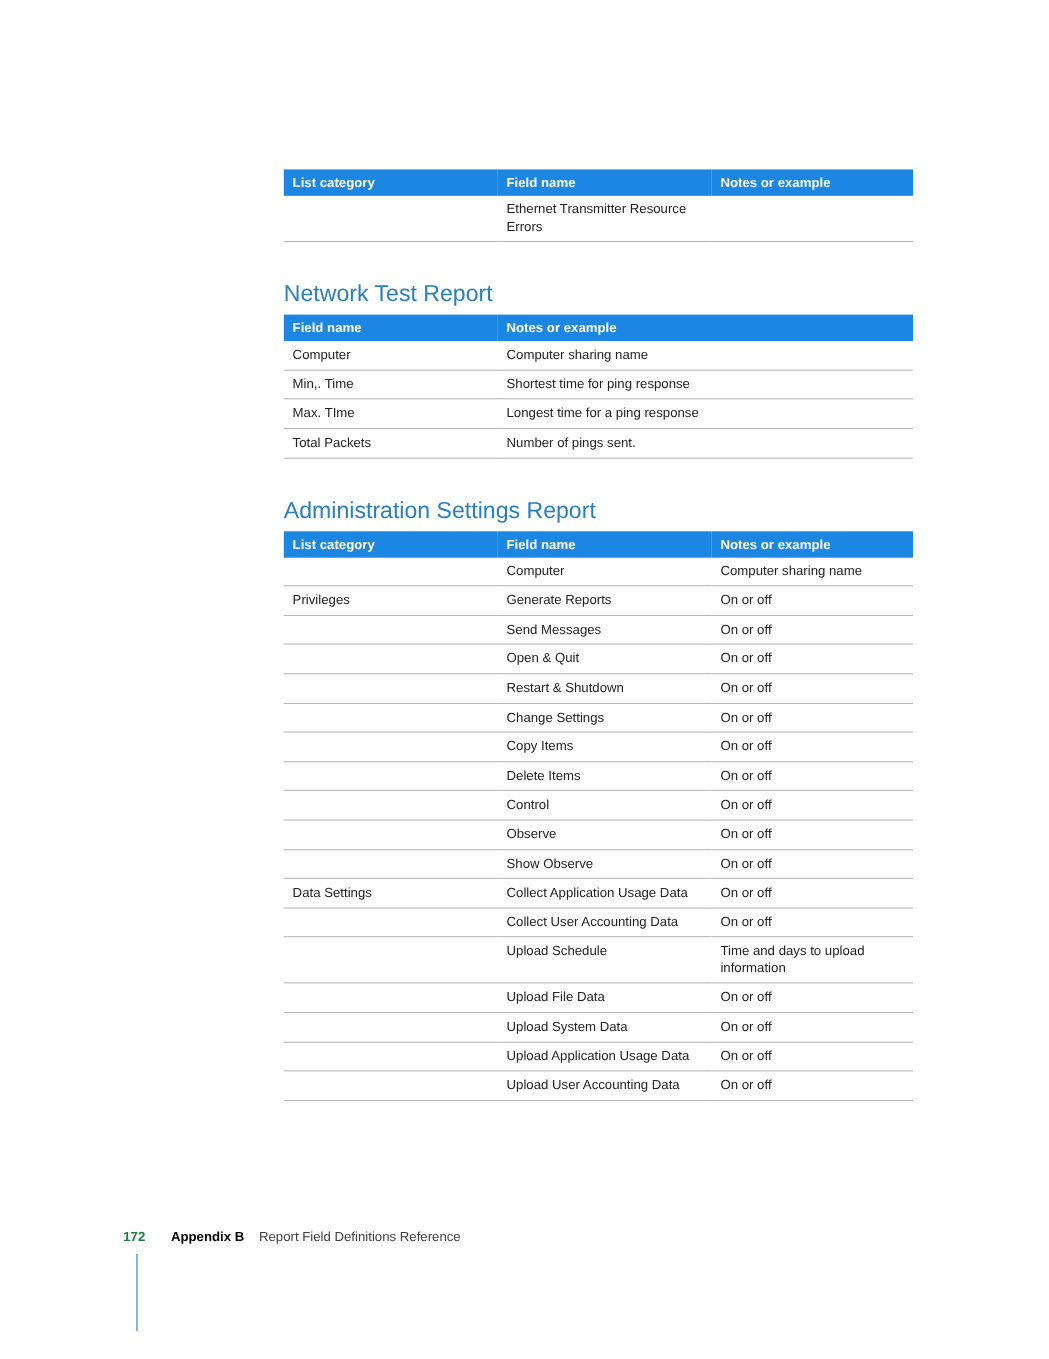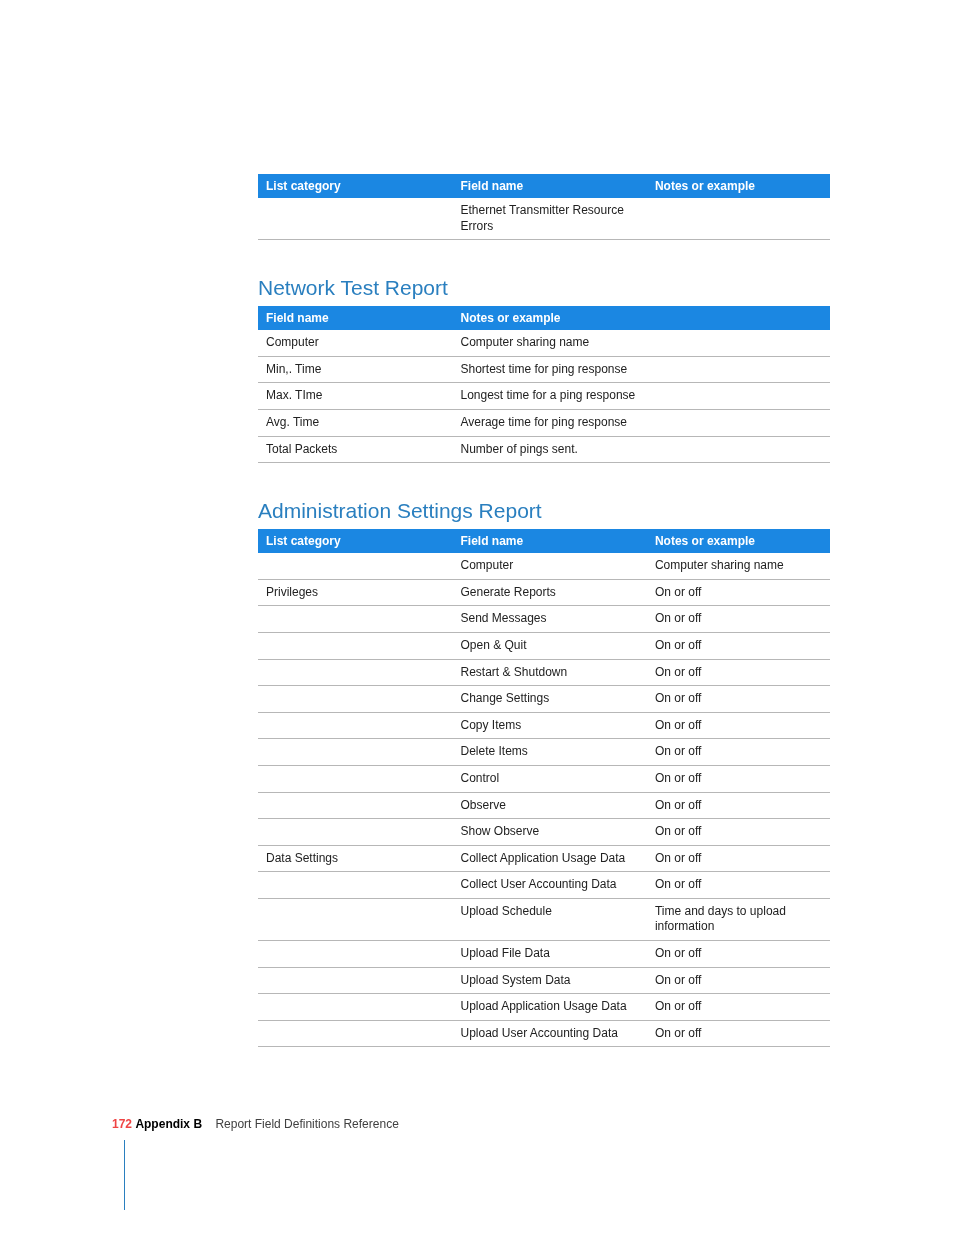--- a/index.html
+++ b/index.html
@@ -11,21 +11,21 @@
   }
   .page {
     width: 954px;
     height: 1235px;
     position: relative;
     box-sizing: border-box;
   }
   .content {
     position: absolute;
     left: 258px;
-    top: 174px;
+    top: 154px;
     width: 572px;
   }
   table {
     width: 100%;
     border-collapse: collapse;
     font-size: 12px;
     margin-bottom: 36px;
   }
   thead th {
     background: #1b87e2;
@@ -49,21 +49,22 @@
     margin: 0 0 6px 0;
   }
   .footer {
     position: absolute;
     left: 112px;
     top: 1117px;
     font-size: 12px;
   }
   .footer .pn {
     font-weight: 700;
-    color: #ef4444;
+    color: #15803d;
+    margin-right: 20px;
   }
   .footer .ap {
     font-weight: 700;
     color: #000;
     margin-right: 10px;
   }
   .footer .ti {
     color: #404040;
     font-weight: 400;
   }
@@ -126,24 +127,20 @@
             <td>Computer</td>
             <td>Computer sharing name</td>
           </tr>
           <tr>
             <td>Min,. Time</td>
             <td>Shortest time for ping response</td>
           </tr>
           <tr>
             <td>Max. TIme</td>
             <td>Longest time for a ping response</td>
-          </tr>
-          <tr>
-            <td>Avg. Time</td>
-            <td>Average time for ping response</td>
           </tr>
           <tr>
             <td>Total Packets</td>
             <td>Number of pings sent.</td>
           </tr>
         </tbody>
     </table>
 
     <h2 class="section">Administration Settings Report</h2>
     <table class="t3">

